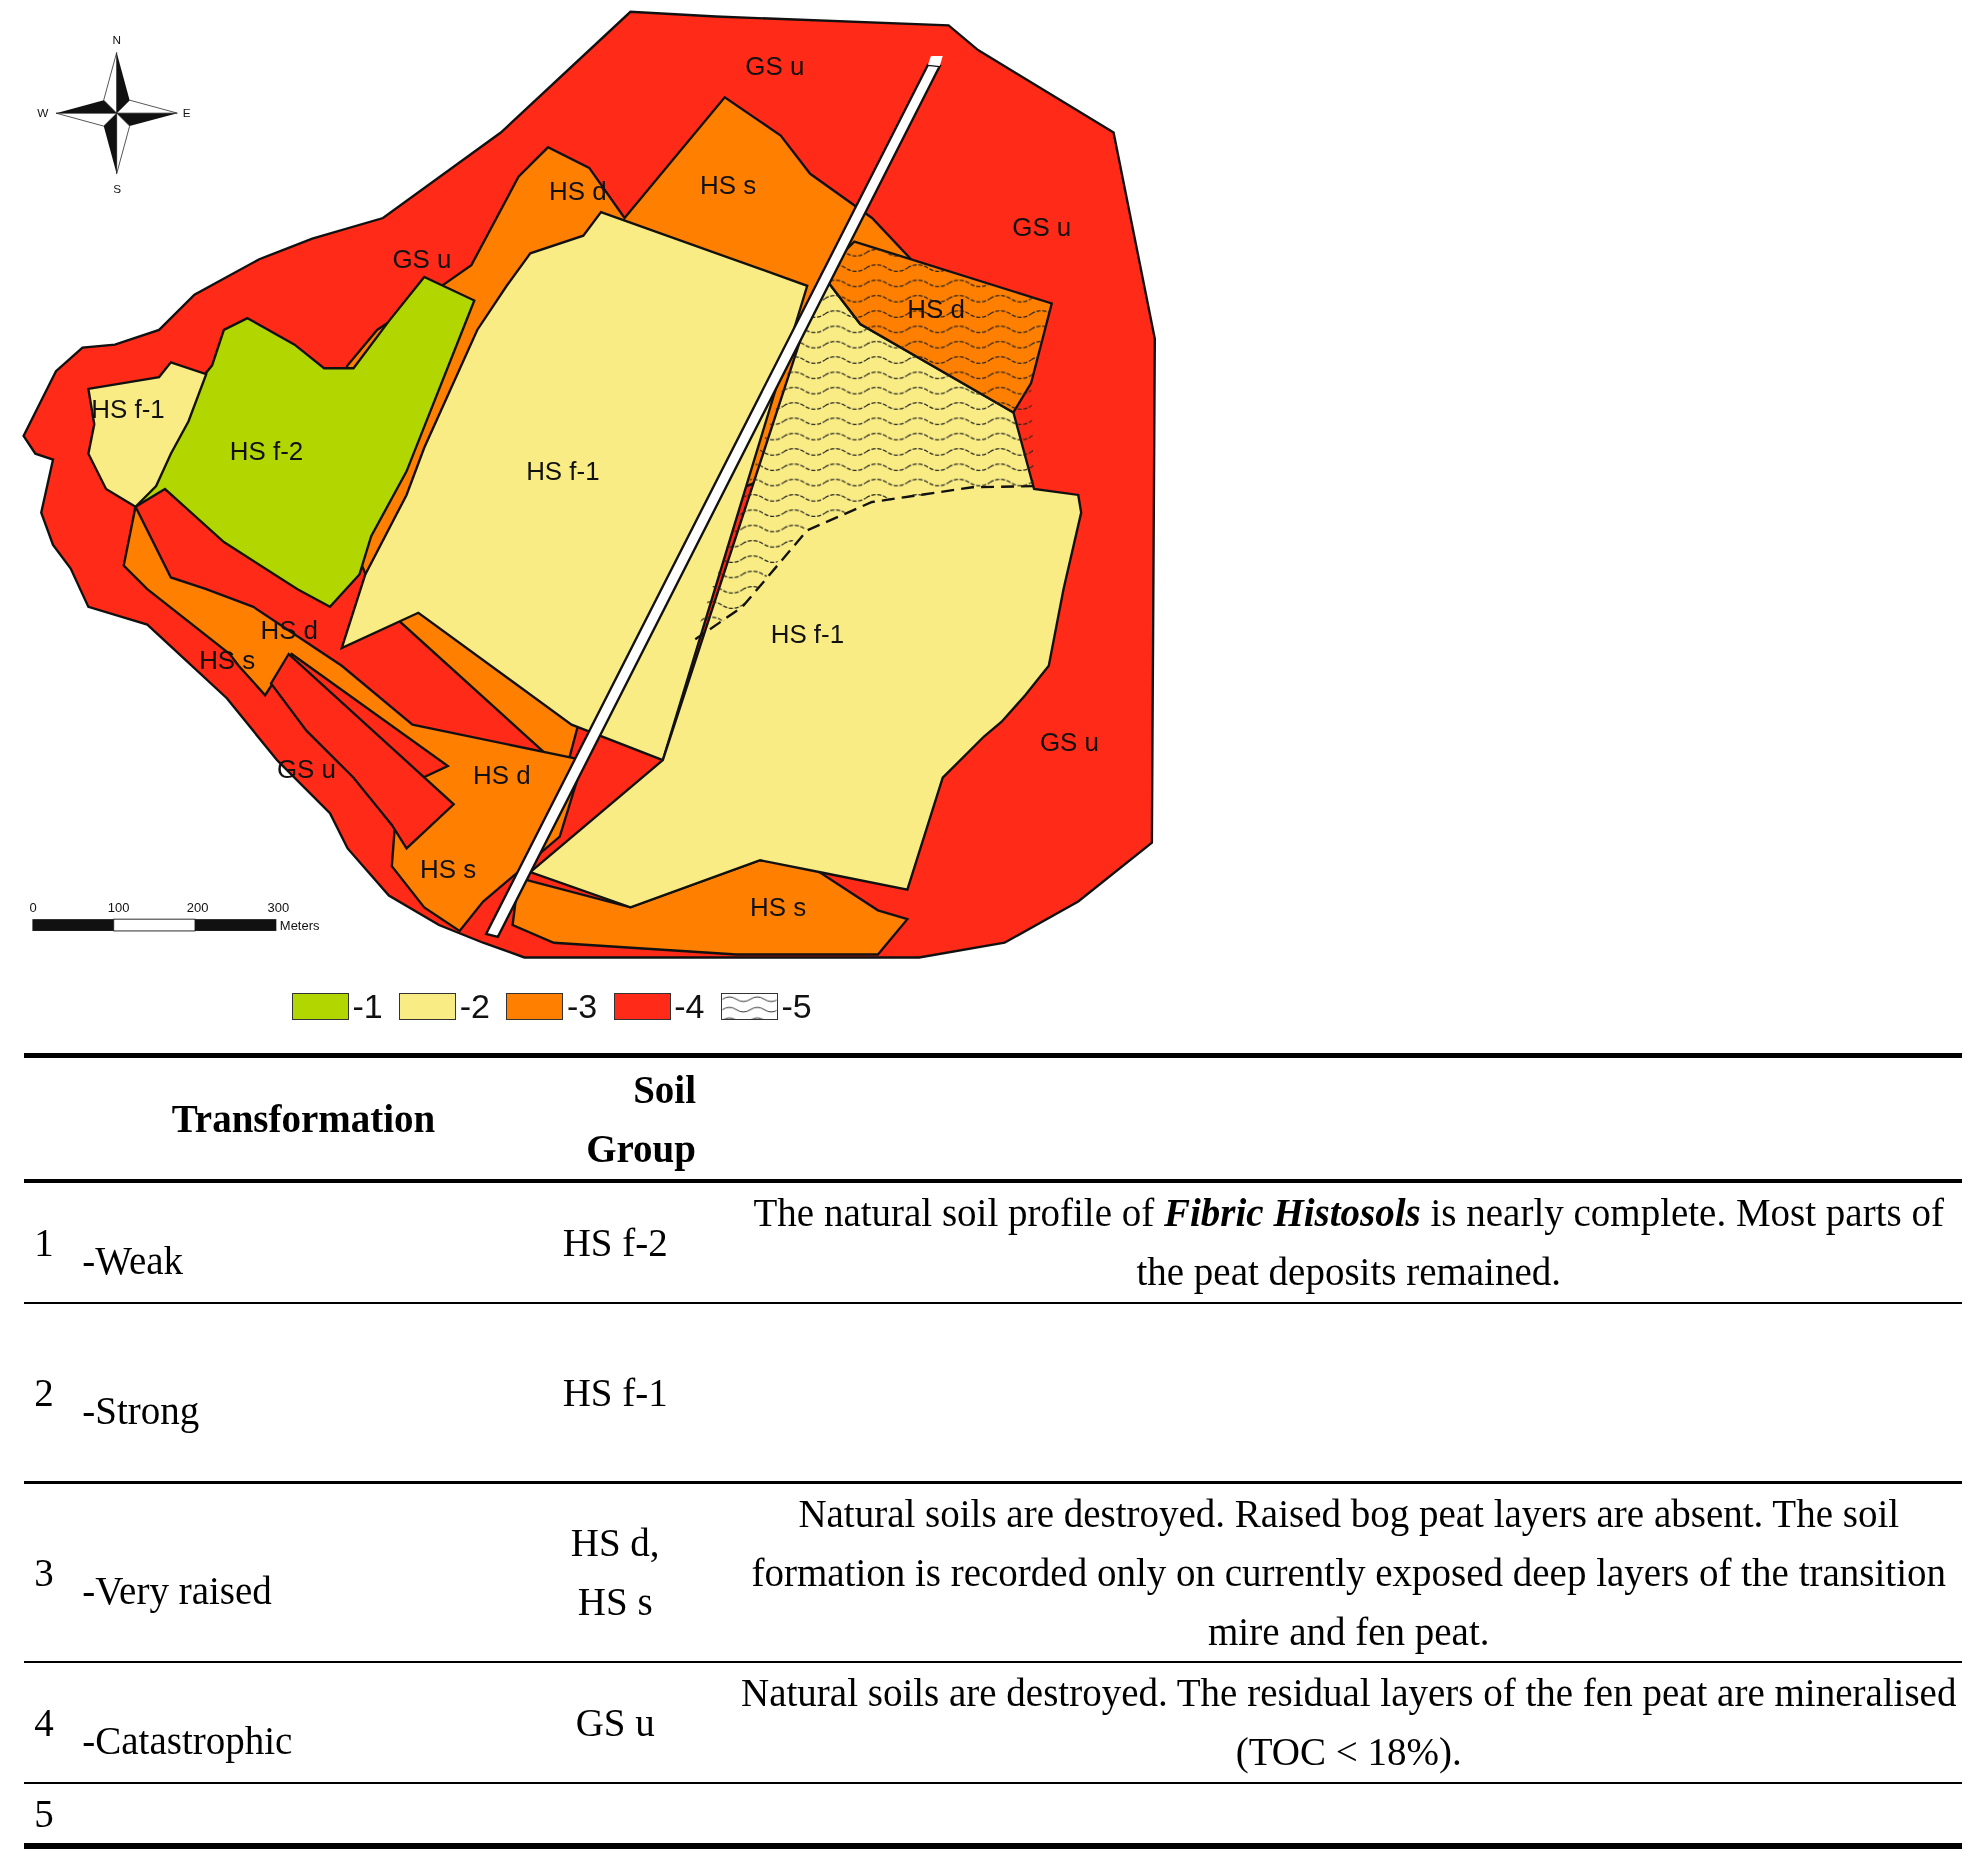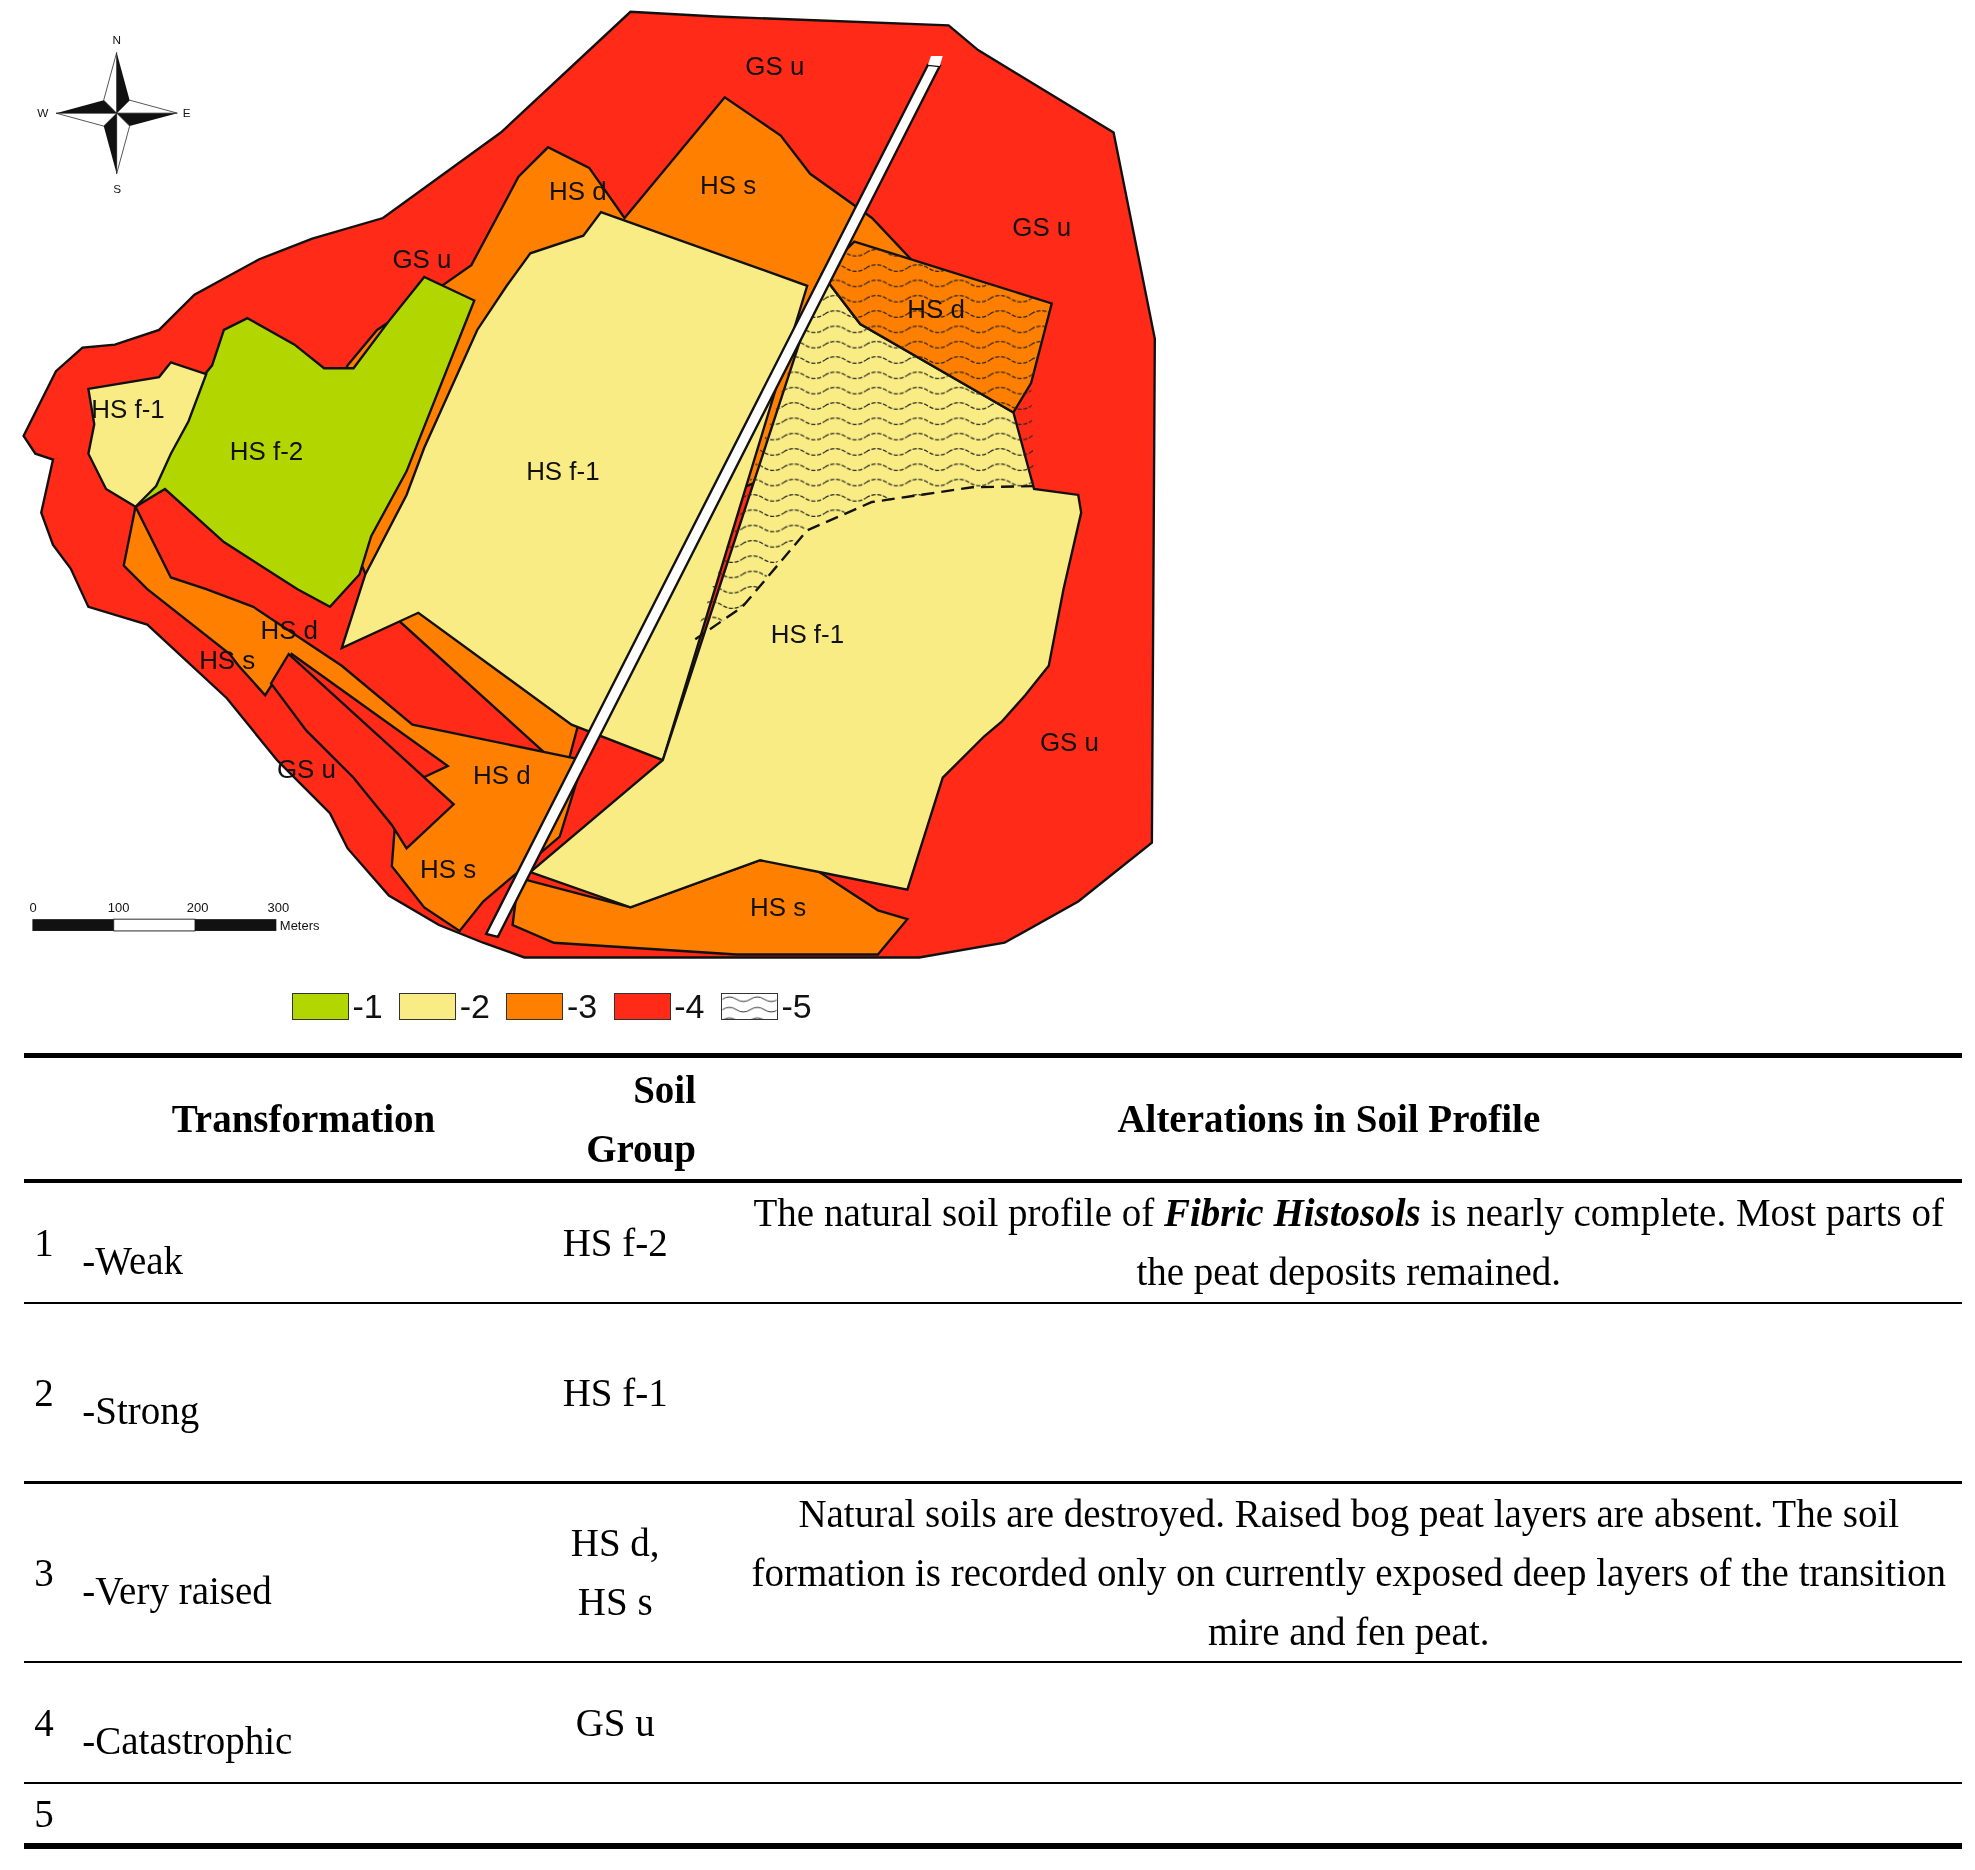--- a/index.html
+++ b/index.html
@@ -176,21 +176,20 @@
   <div class="rule-thick"></div>
   <div class="hdr">
     <div class="c-num"></div>
     <div class="c-deg">
       <div>Transformation</div>
     </div>
     <div class="c-grp">
       <div>Soil</div>
       <div>Group</div>
     </div>
-    <div class="c-alt">Alterations in Soil Profile</div>
   </div>
   <div class="rule-mid"></div>
 
   <div class="row row1">
     <div class="c-num">1</div>
     <div class="c-deg">-Weak</div>
     <div class="c-grp">HS f-2</div>
     <div class="c-alt"><span>The natural soil profile of </span><em>Fibric Histosols</em><span> is nearly complete. Most parts of the peat deposits remained.</span></div>
   </div>
   <div class="rule-thin"></div>
@@ -210,20 +209,21 @@
       <div>HS s</div>
     </div>
     <div class="c-alt"><span>Natural soils are destroyed. Raised bog peat layers are absent. The soil formation is recorded only on currently exposed deep layers of the transition mire and fen peat.</span></div>
   </div>
   <div class="rule-thin"></div>
 
   <div class="row row4">
     <div class="c-num">4</div>
     <div class="c-deg">-Catastrophic</div>
     <div class="c-grp">GS u</div>
+    <div class="c-alt"><span>Natural soils are destroyed. The residual layers of the fen peat are mineralised (TOC &lt; 18%).</span></div>
   </div>
   <div class="rule-thin"></div>
 
   <div class="row row5">
     <div class="c-num">5</div>
   </div>
   <div class="rule-thick"></div>
 </div>
 
 

